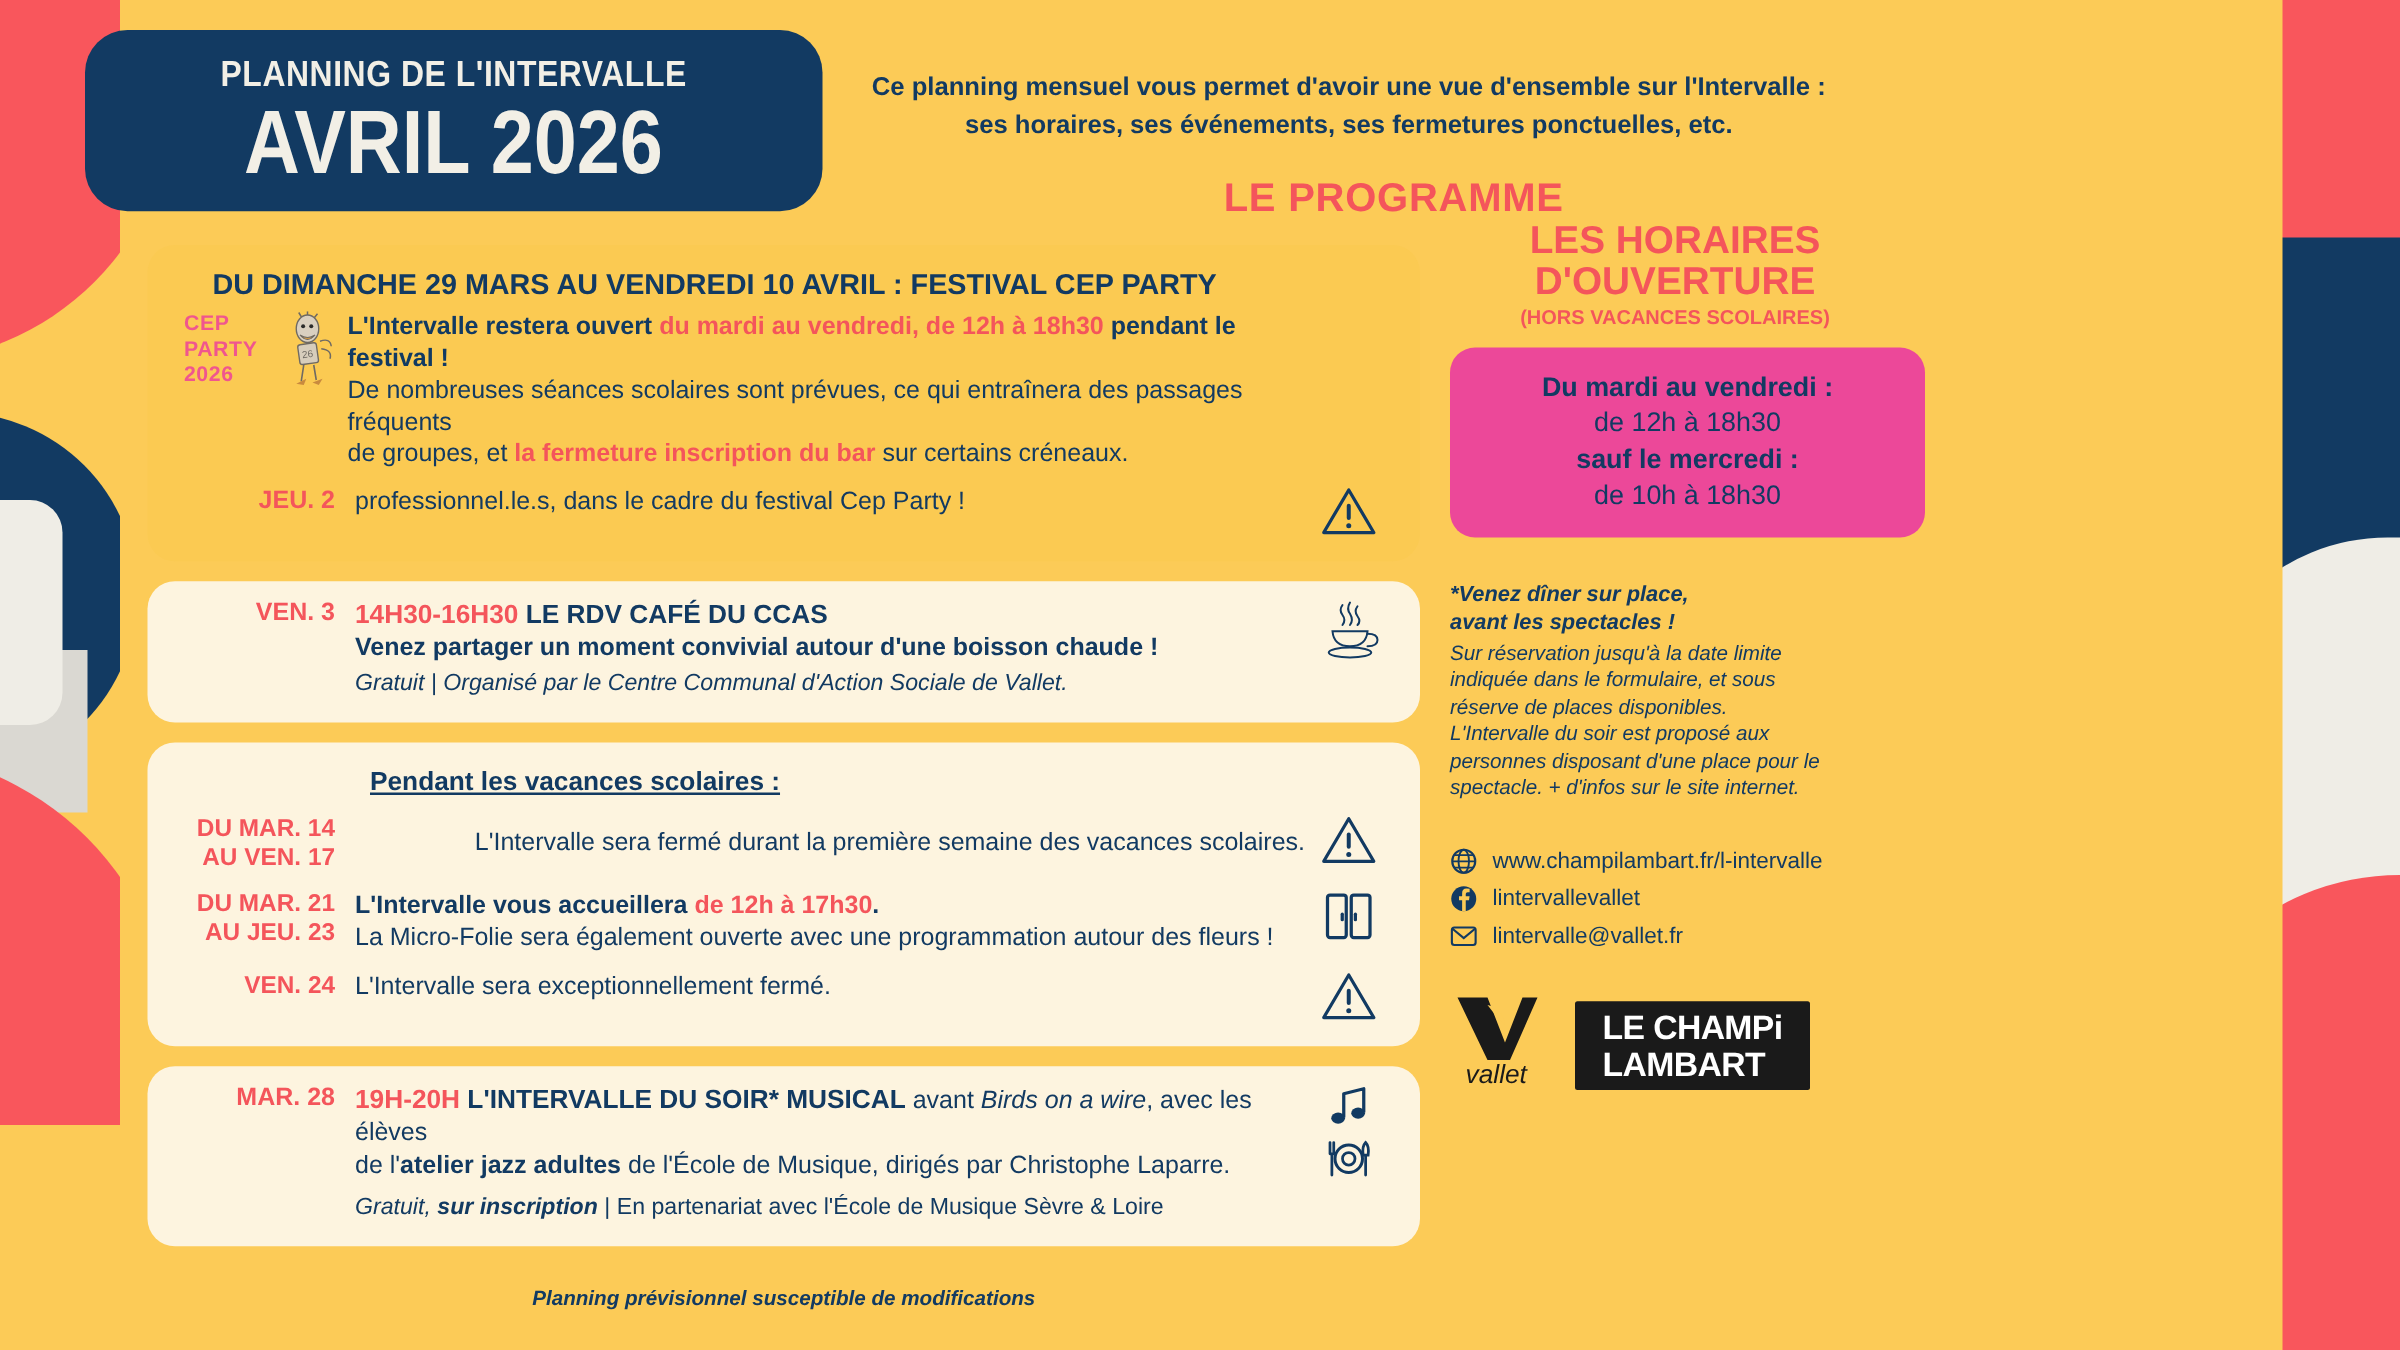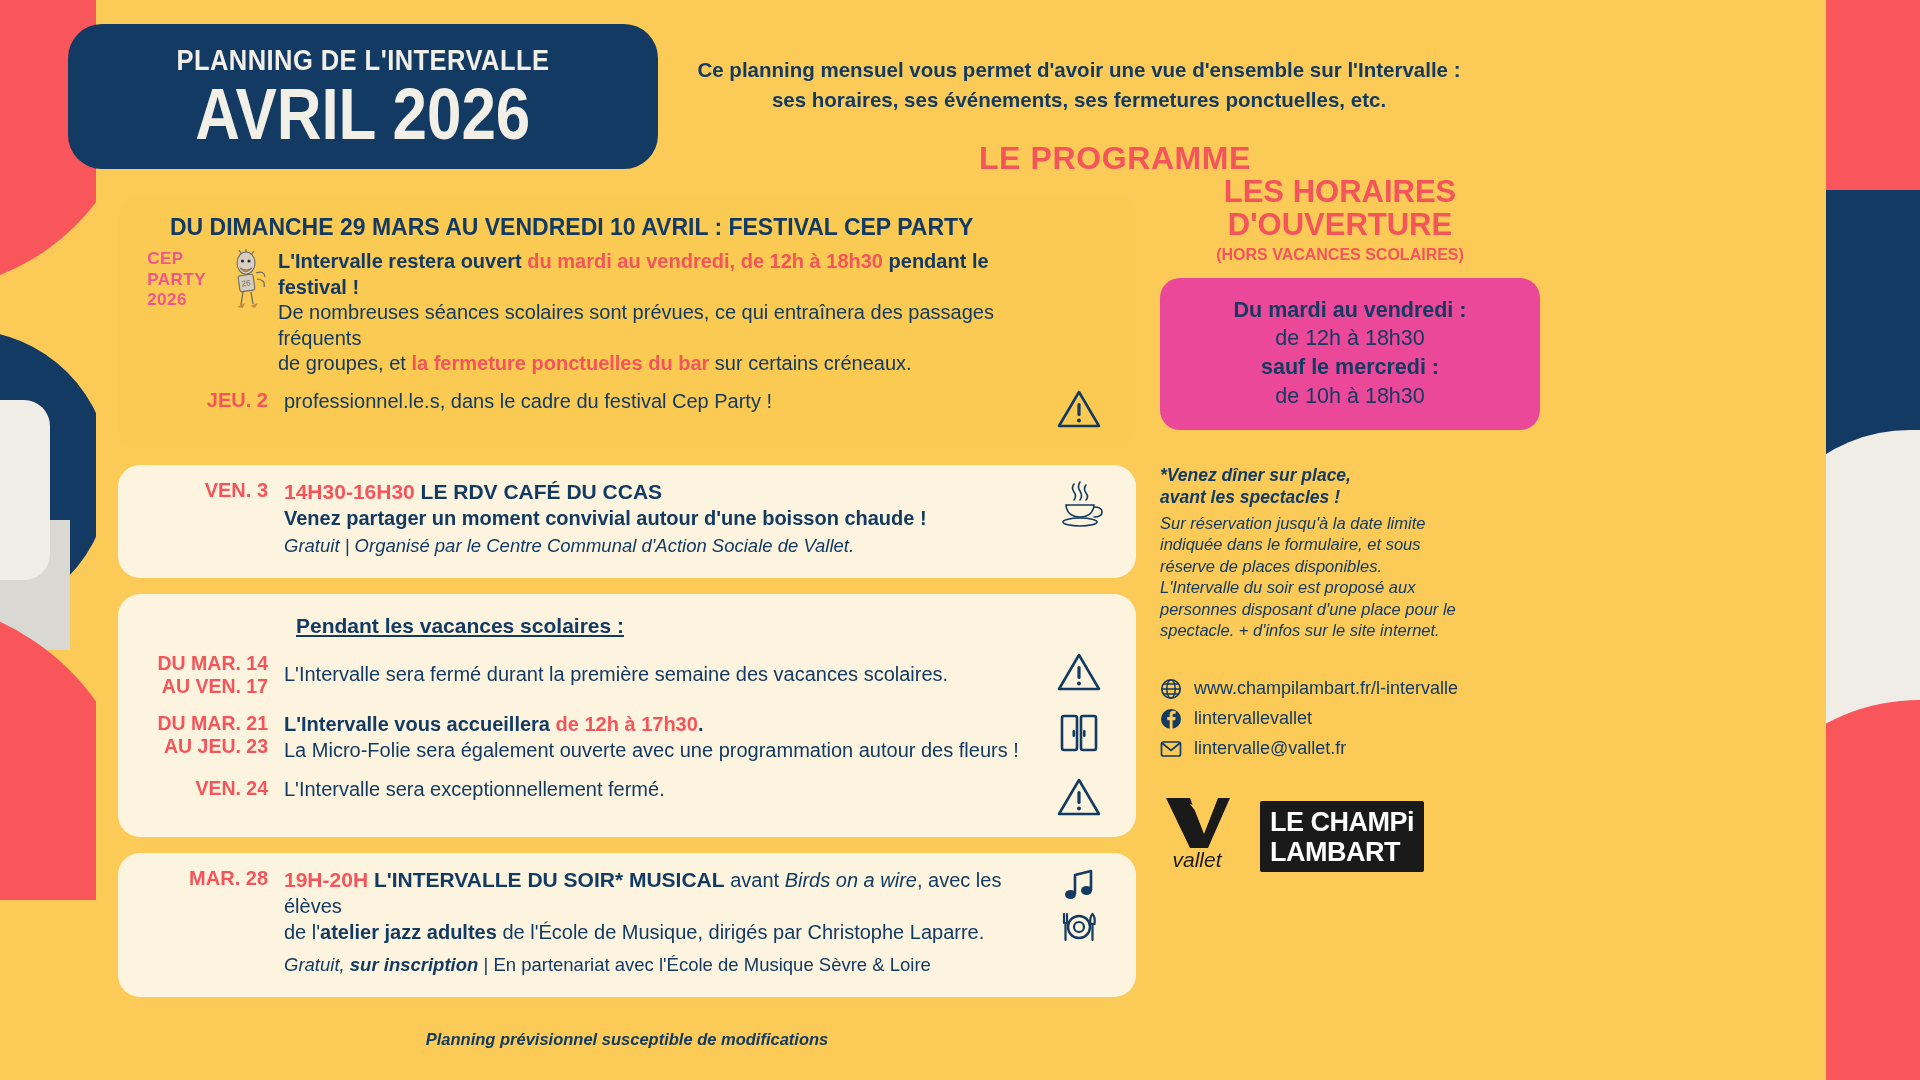--- a/index.html
+++ b/index.html
@@ -163,21 +163,21 @@
           <path d="M11 58 l8 -4 l-2 5z" fill="#C98A3E"></path>
           <path d="M24 57 l8 -3 l-3 5z" fill="#C98A3E"></path>
         </svg>
       </div>
       <div class="body">
         <div>
           <span class="b">L'Intervalle restera ouvert </span><span class="r">du mardi au vendredi, de 12h à 18h30</span><span class="b"> pendant le festival !</span>
         </div>
         <div>De nombreuses séances scolaires sont prévues, ce qui entraînera des passages fréquents</div>
         <div>
-          <span>de groupes, et </span><span class="r">la fermeture ponctuelles du bar</span><span> sur certains créneaux.</span>
+          <span>de groupes, et </span><span class="r">la fermeture inscription du bar</span><span> sur certains créneaux.</span>
         </div>
       </div>
       <div class="icon-slot"></div>
     </div>
 
     <div class="row" style="margin-top:12px;">
       <div class="date">JEU. 2</div>
       <div class="body">
         <div>professionnel.le.s, dans le cadre du festival Cep Party !</div>
       </div>
@@ -215,21 +215,21 @@
       </div>
     </div>
   </div>
 
   <div class="card cream">
     <div class="sect-head">Pendant les vacances scolaires :</div>
 
     <div class="row" style="margin-bottom:14px;">
       <div class="date small">DU MAR. 14
 AU VEN. 17</div>
-      <div class="body" style="padding-top:10px;">L'Intervalle sera fermé durant la première semaine des vacances scolaires.</div>
+      <div class="body" style="padding-top:10px;text-align:right;">L'Intervalle sera fermé durant la première semaine des vacances scolaires.</div>
       <div class="icon-slot">
         <svg width="44" height="40" viewBox="0 0 44 40">
           <path d="M22 3 L42 37 L2 37 Z" fill="none" stroke="#123A62" stroke-width="2.6" stroke-linejoin="round"></path>
           <rect x="20.4" y="14" width="3.2" height="13" rx="1.6" fill="#123A62"></rect>
           <circle cx="22" cy="31.5" r="2" fill="#123A62"></circle>
         </svg>
       </div>
     </div>
 
     <div class="row" style="margin-bottom:14px;">
@@ -349,19 +349,19 @@
 
   <div class="logos">
     <div style="text-align:center;">
       <svg width="74" height="58" viewBox="0 0 74 58">
         <path d="M6 4 L30 4 L44 40 L58 4 L70 4 L48 54 L30 54 Z" fill="#1A1A1A"></path>
         <path d="M30 10 q12 2 14 16 q-9 -9 -14 -16z" fill="#FCCB57"></path>
       </svg>
       <div style="font-size:21px;font-style:italic;color:#1A1A1A;margin-top:-4px;">vallet</div>
     </div>
     <div>
-      <div style="background:#1A1A1A;color:#FFFFFF;padding:8px 10px 6px;border-radius:2px;line-height:1;">
+      <div style="background:#1A1A1A;color:#FFFFFF;padding:8px 22px 6px;border-radius:2px;line-height:1;">
         <div style="font-size:27px;font-weight:bold;letter-spacing:-.5px;">LE CHAMPi</div>
         <div style="font-size:27px;font-weight:bold;letter-spacing:-.5px;margin-top:3px;">LAMBART</div>
       </div>
     </div>
   </div>
 </div>
 
 </body></html>

